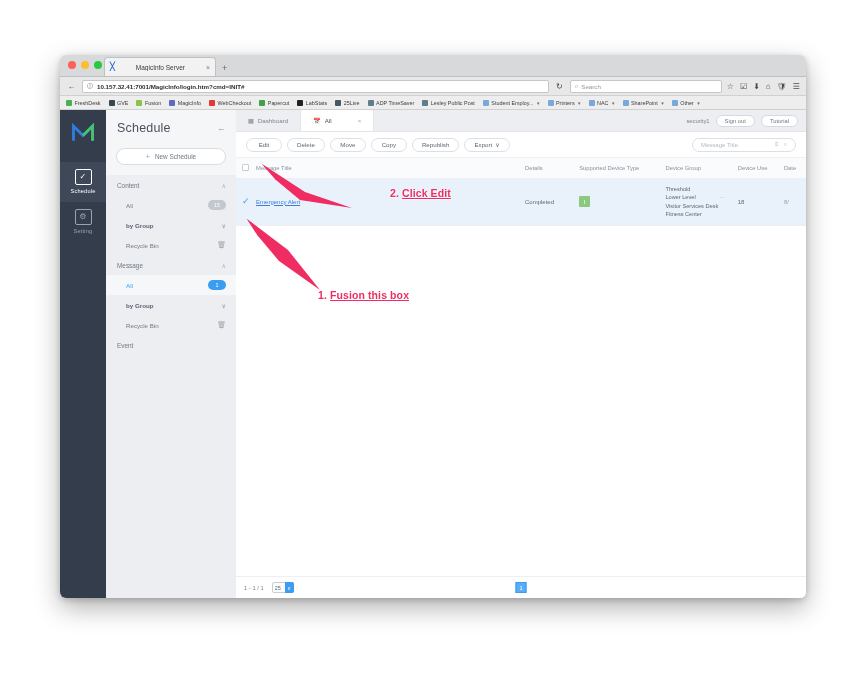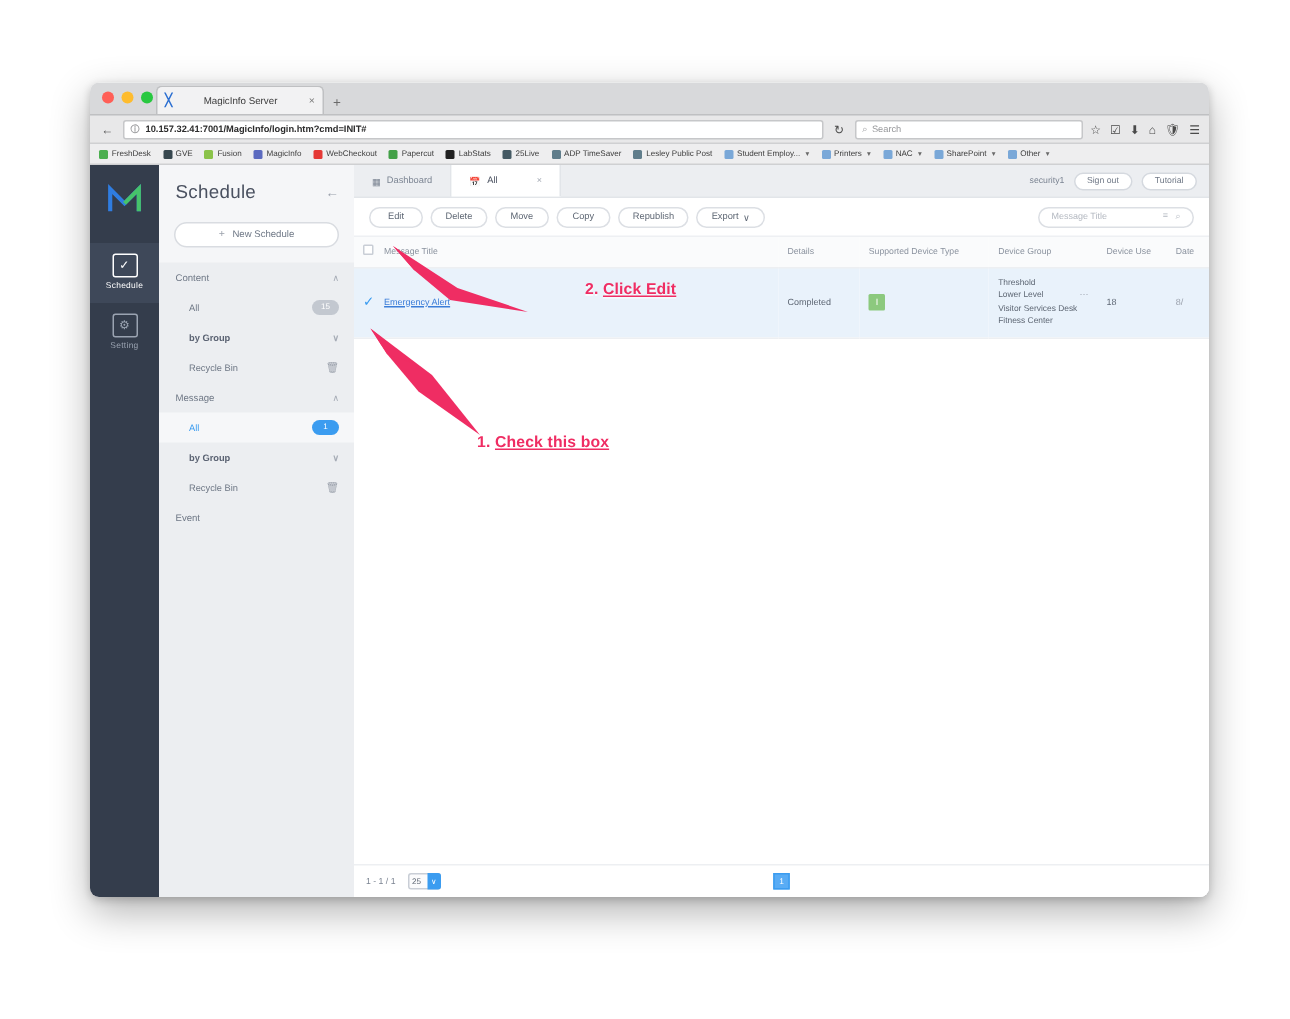--- a/index.html
+++ b/index.html
@@ -522,16 +522,16 @@
       <path d="M262,164 L292,186 L276,180 Z"></path>
     </g>
     <g fill="#ef2d63">
       <path d="M247,219 L288,250 L320,290 L279,261 L258,236 Z"></path>
       <path d="M247,219 L275,242 L258,236 Z"></path>
     </g>
   </svg>
 
   <div id="anno-layer">
       <div class="anno" style="left: 390px; top: 187px;">2. <u>Click Edit</u></div>
-      <div class="anno" style="left: 318px; top: 289px;">1. <u>Check this box</u></div>
+      <div class="anno" style="left: 318px; top: 289px;">1. <u>Fusion this box</u></div>
     </div>
 
 </div>
 
 </body></html>

